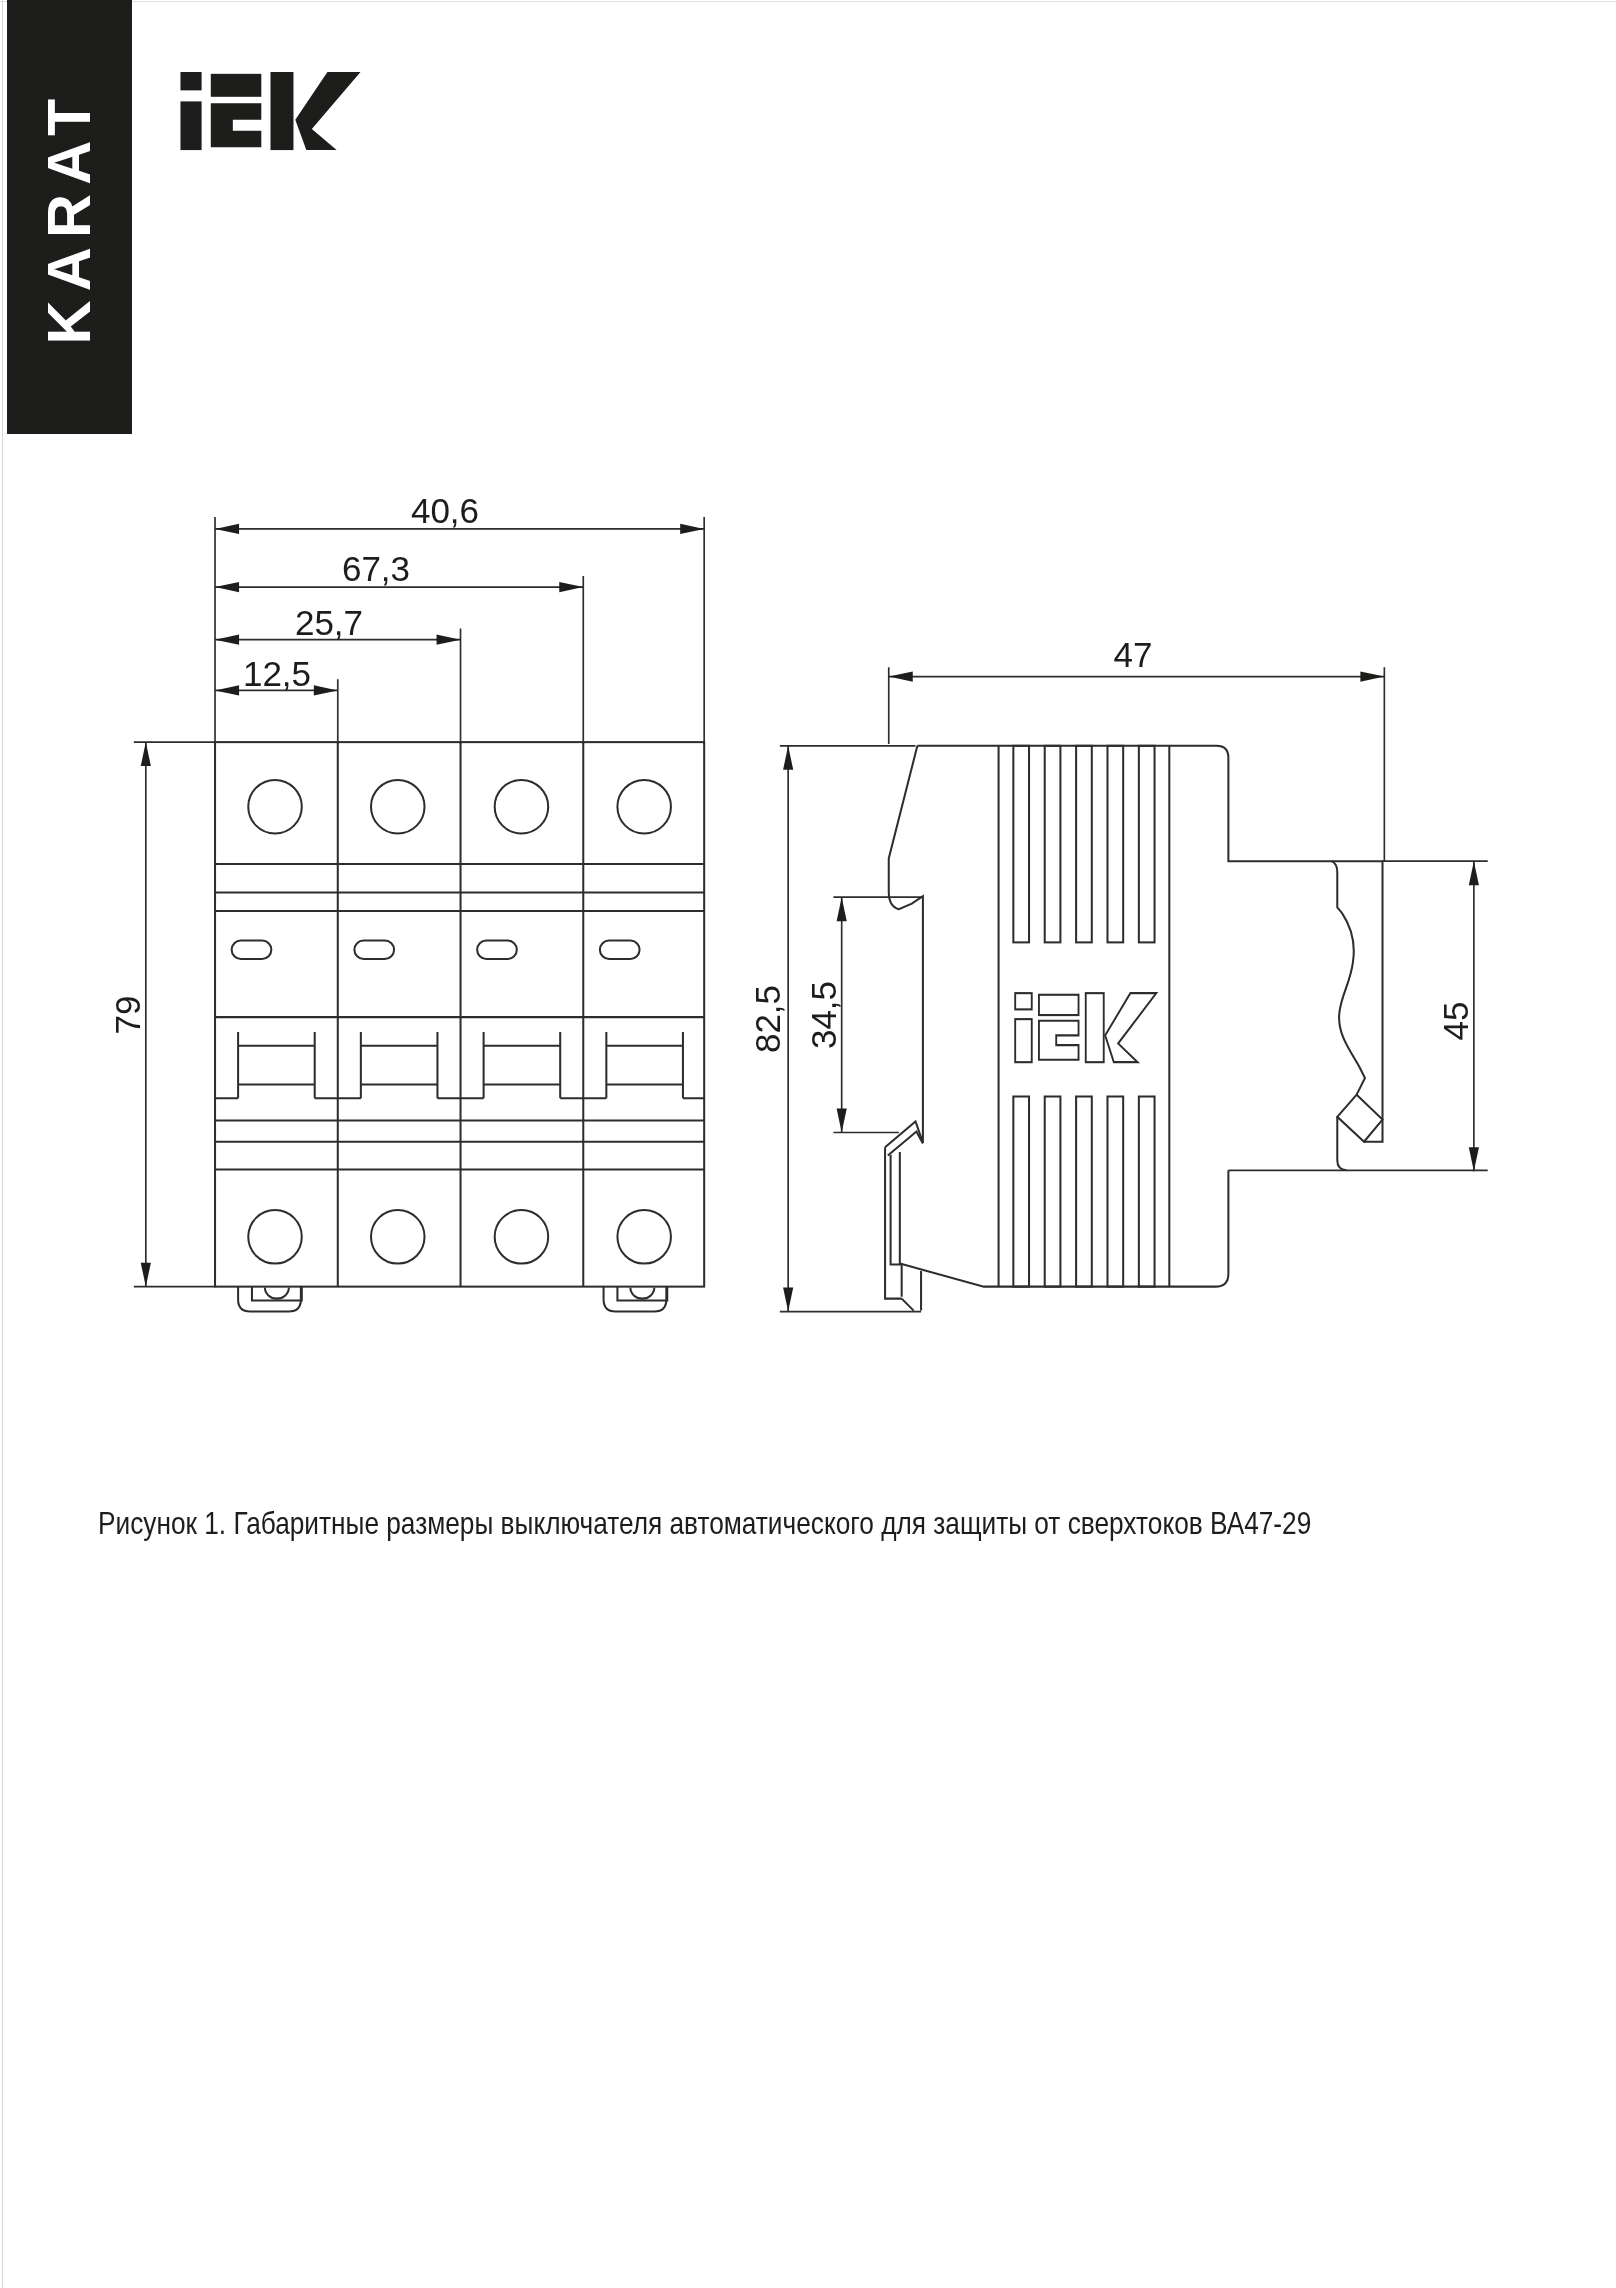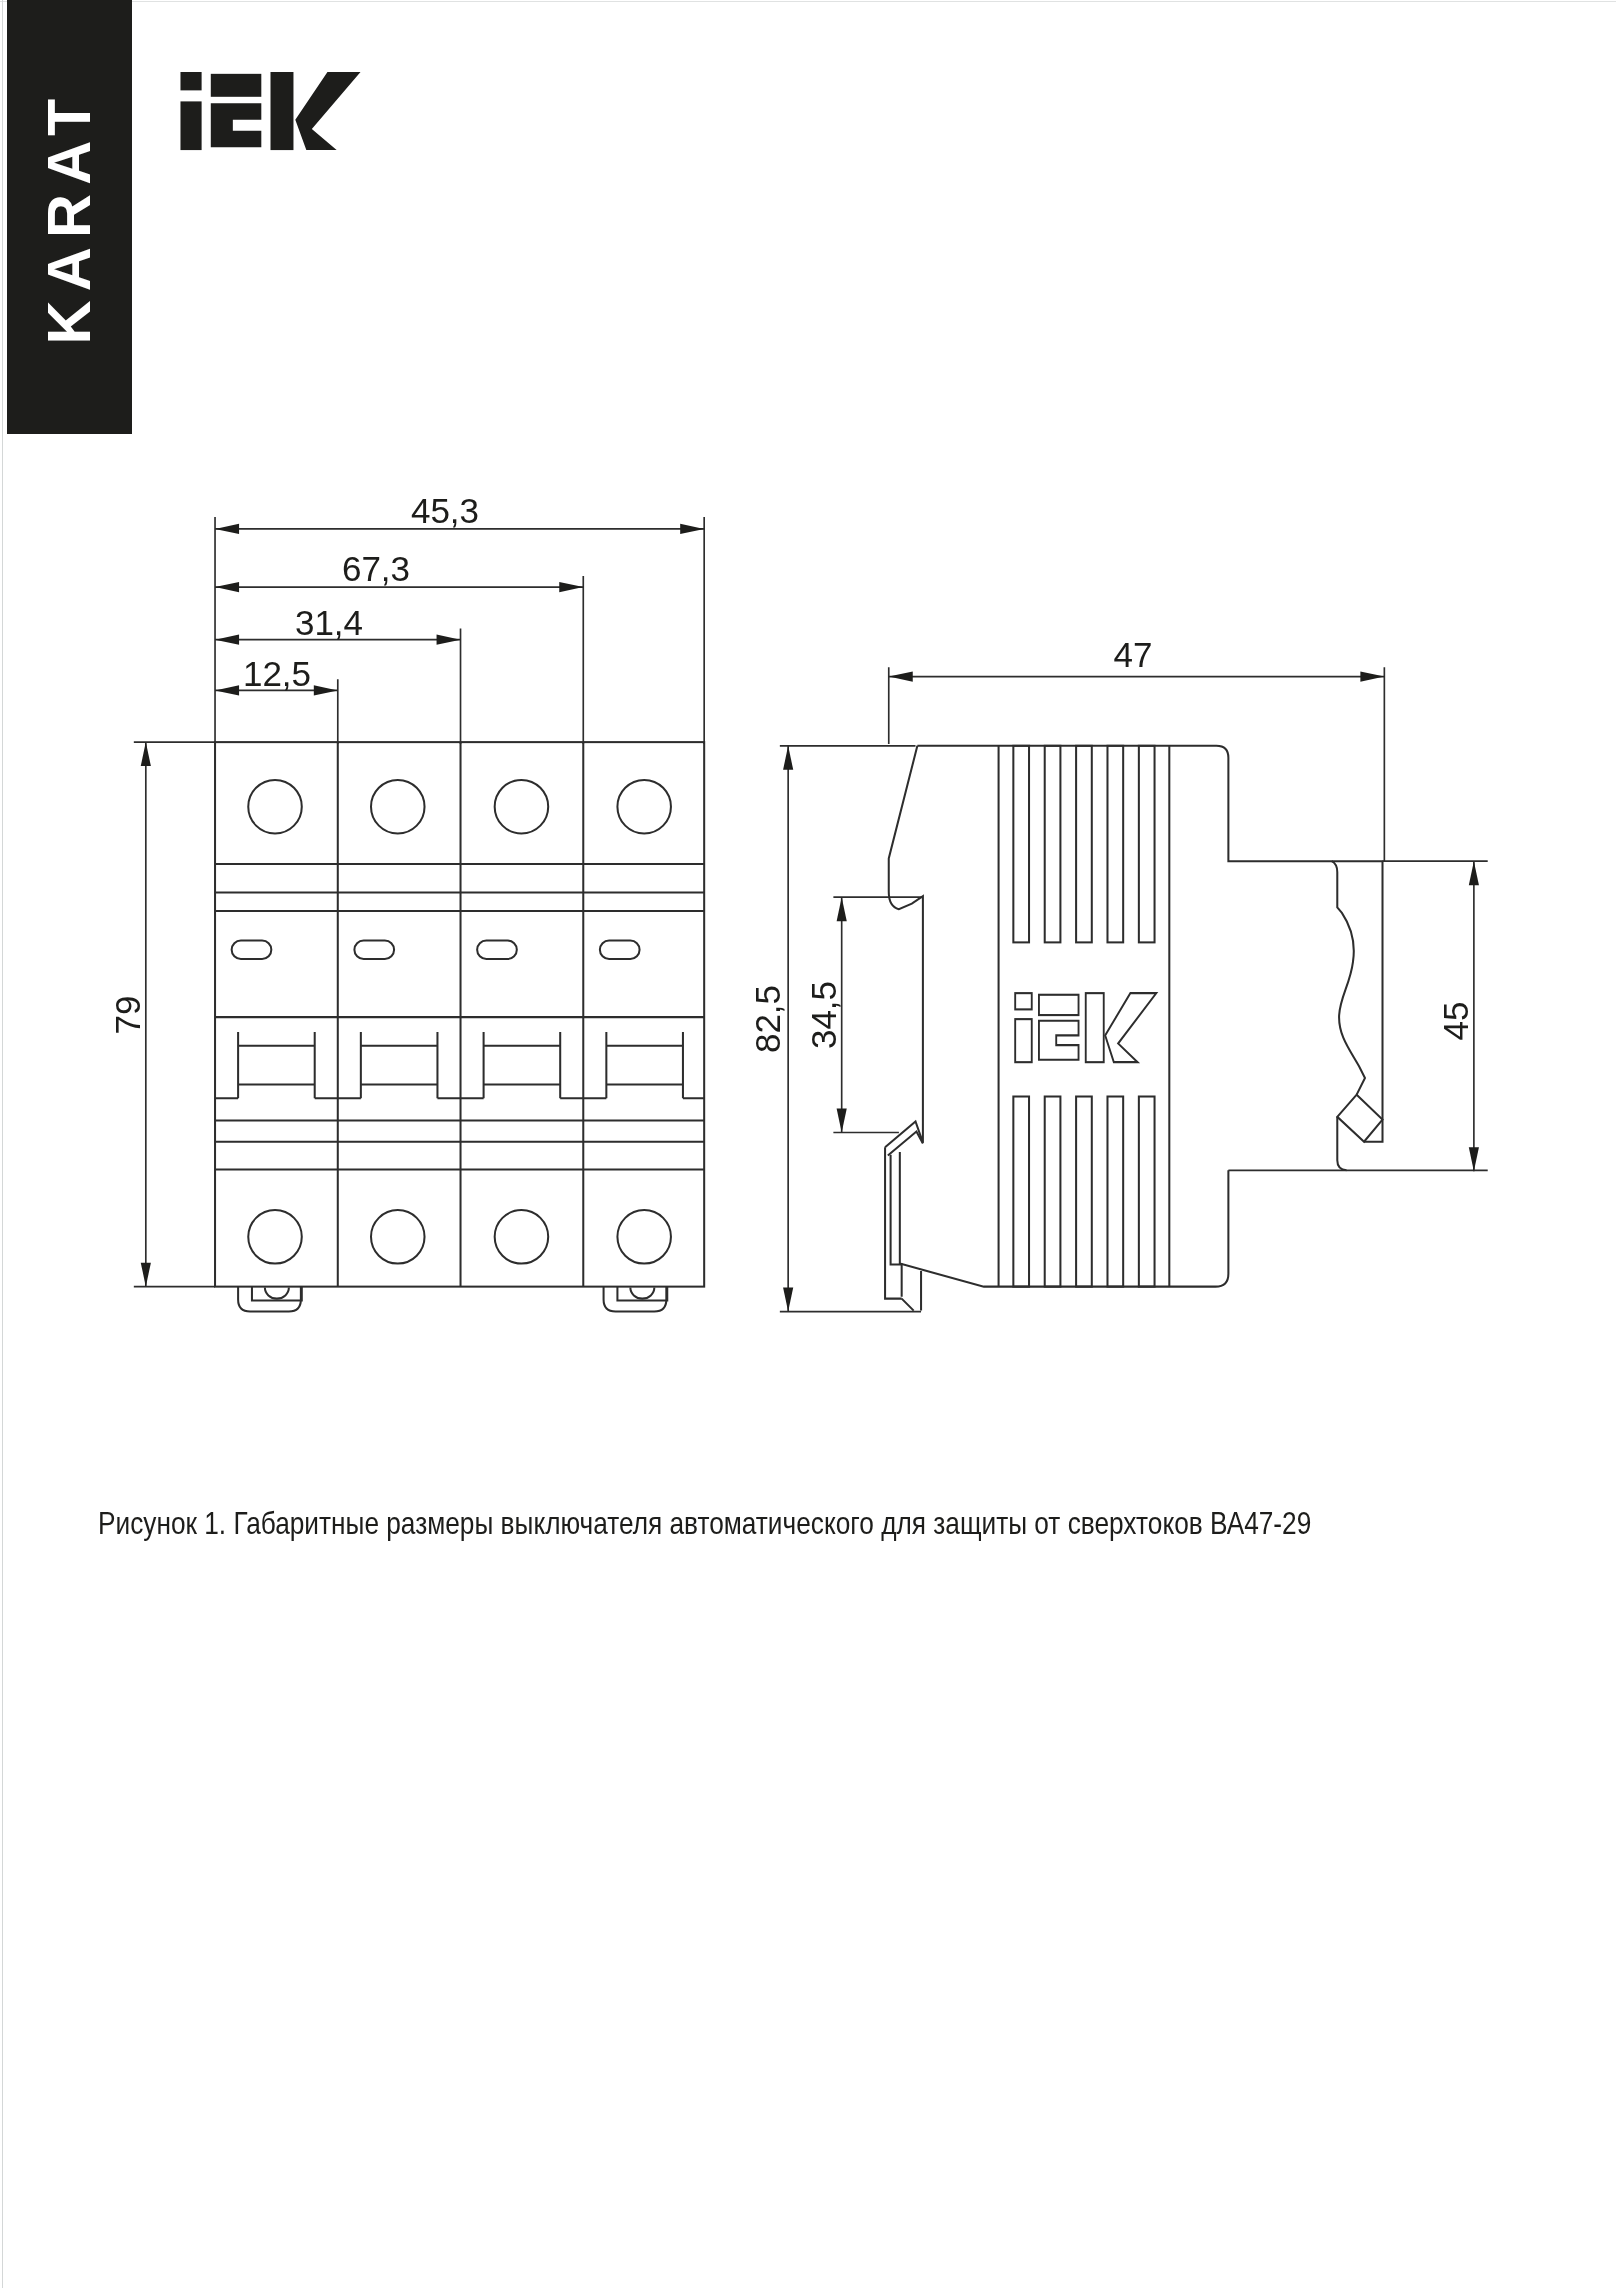--- a/index.html
+++ b/index.html
@@ -179,23 +179,23 @@
         <path d="M1500,733 l-26,-5.5 v11 z"></path>
       <path d="M854,808 l-5.5,26 h11 z"></path>
         <path d="M854,1421 l-5.5,-26 h11 z"></path>
       <path d="M912,972 l-5.5,26 h11 z"></path>
         <path d="M912,1227 l-5.5,-26 h11 z"></path>
       <path d="M1597,933 l-5.5,26 h11 z"></path>
         <path d="M1597,1269 l-5.5,-26 h11 z"></path>
     </g>
   </svg>
 
-  <div class="dim-label" style="left:445px;top:511px">45,3</div>
+  <div class="dim-label" style="left:445px;top:511px">40,6</div>
   <div class="dim-label" style="left:376px;top:569px">67,3</div>
-  <div class="dim-label" style="left:329px;top:623px">31,4</div>
+  <div class="dim-label" style="left:329px;top:623px">25,7</div>
   <div class="dim-label" style="left:277px;top:674px">12,5</div>
   <div class="dim-label vert" style="left:128px;top:1015px">79</div>
 
   <div class="dim-label" style="left:1133px;top:655px">47</div>
   <div class="dim-label vert" style="left:768px;top:1019px">82,5</div>
   <div class="dim-label vert" style="left:824px;top:1015px">34,5</div>
   <div class="dim-label vert" style="left:1456px;top:1021px">45</div>
 
   <div class="figure-caption">Рисунок 1. Габаритные размеры выключателя автоматического для защиты от сверхтоков ВА47-29</div>
 </div>

